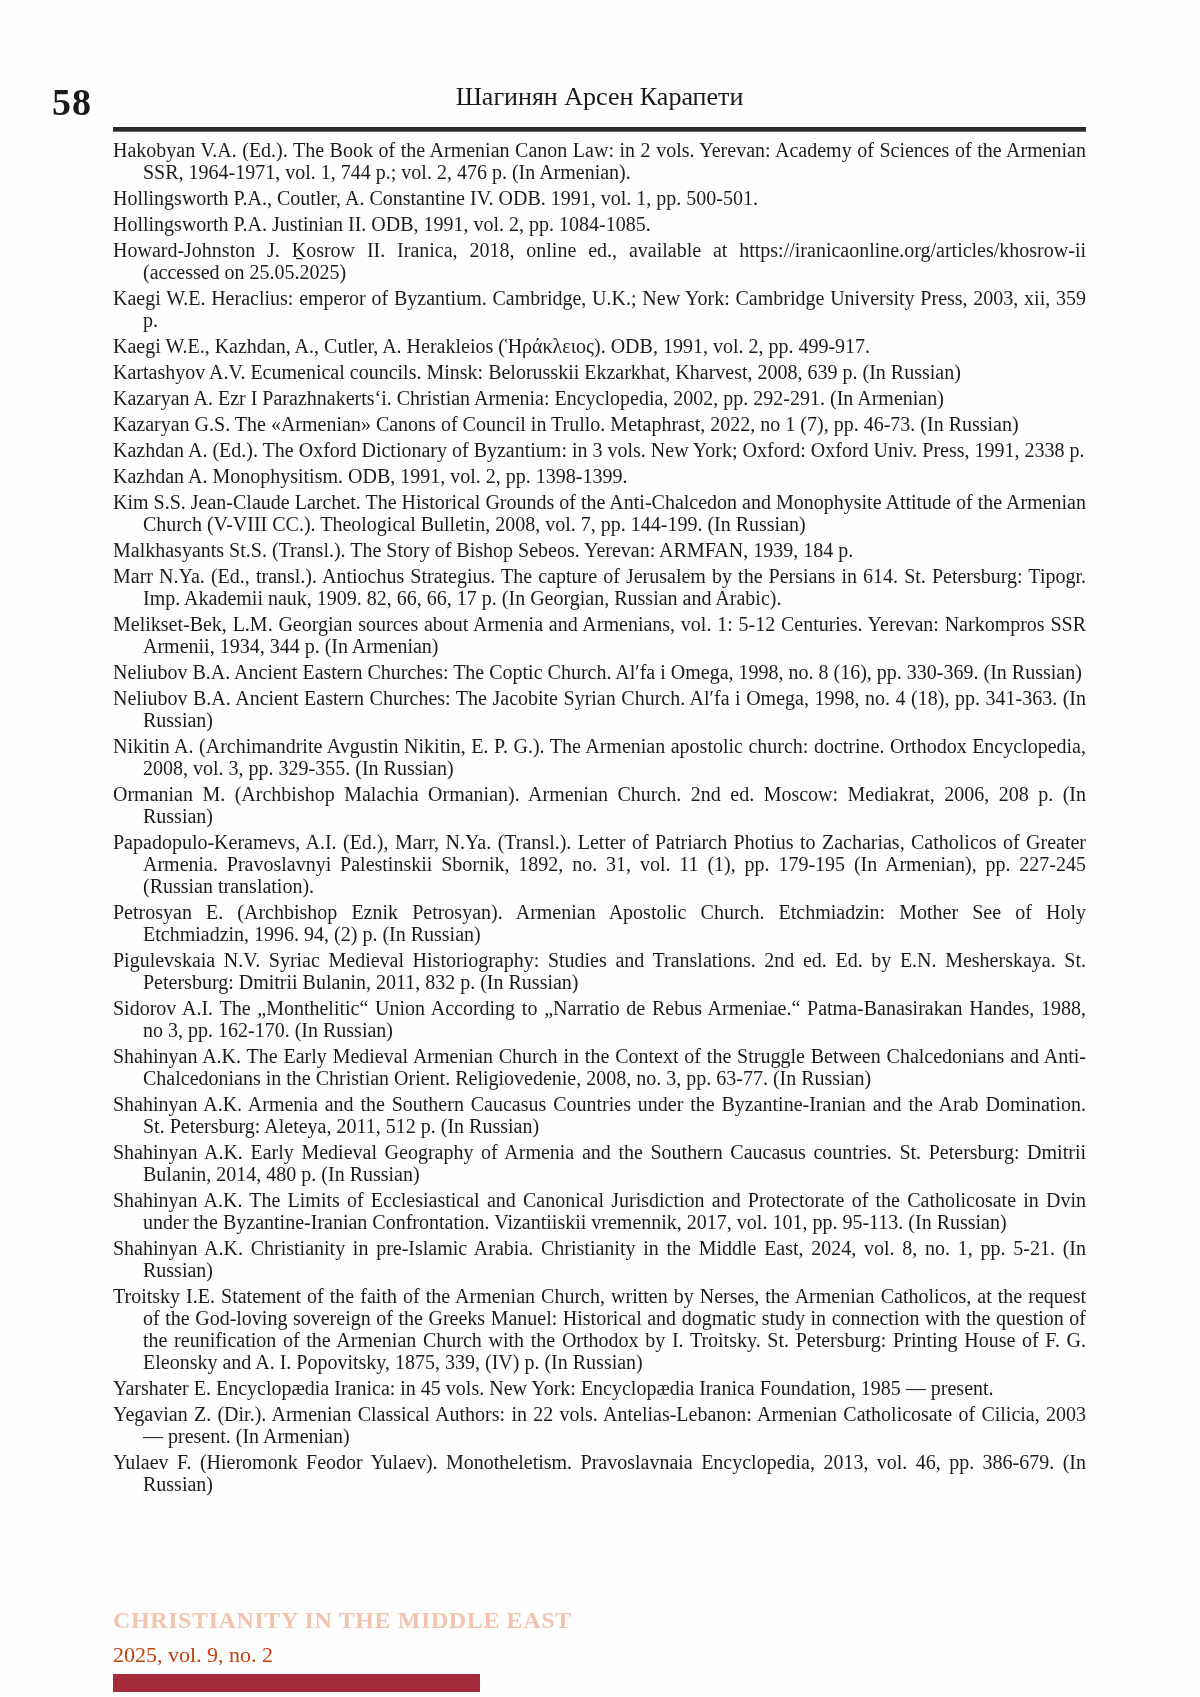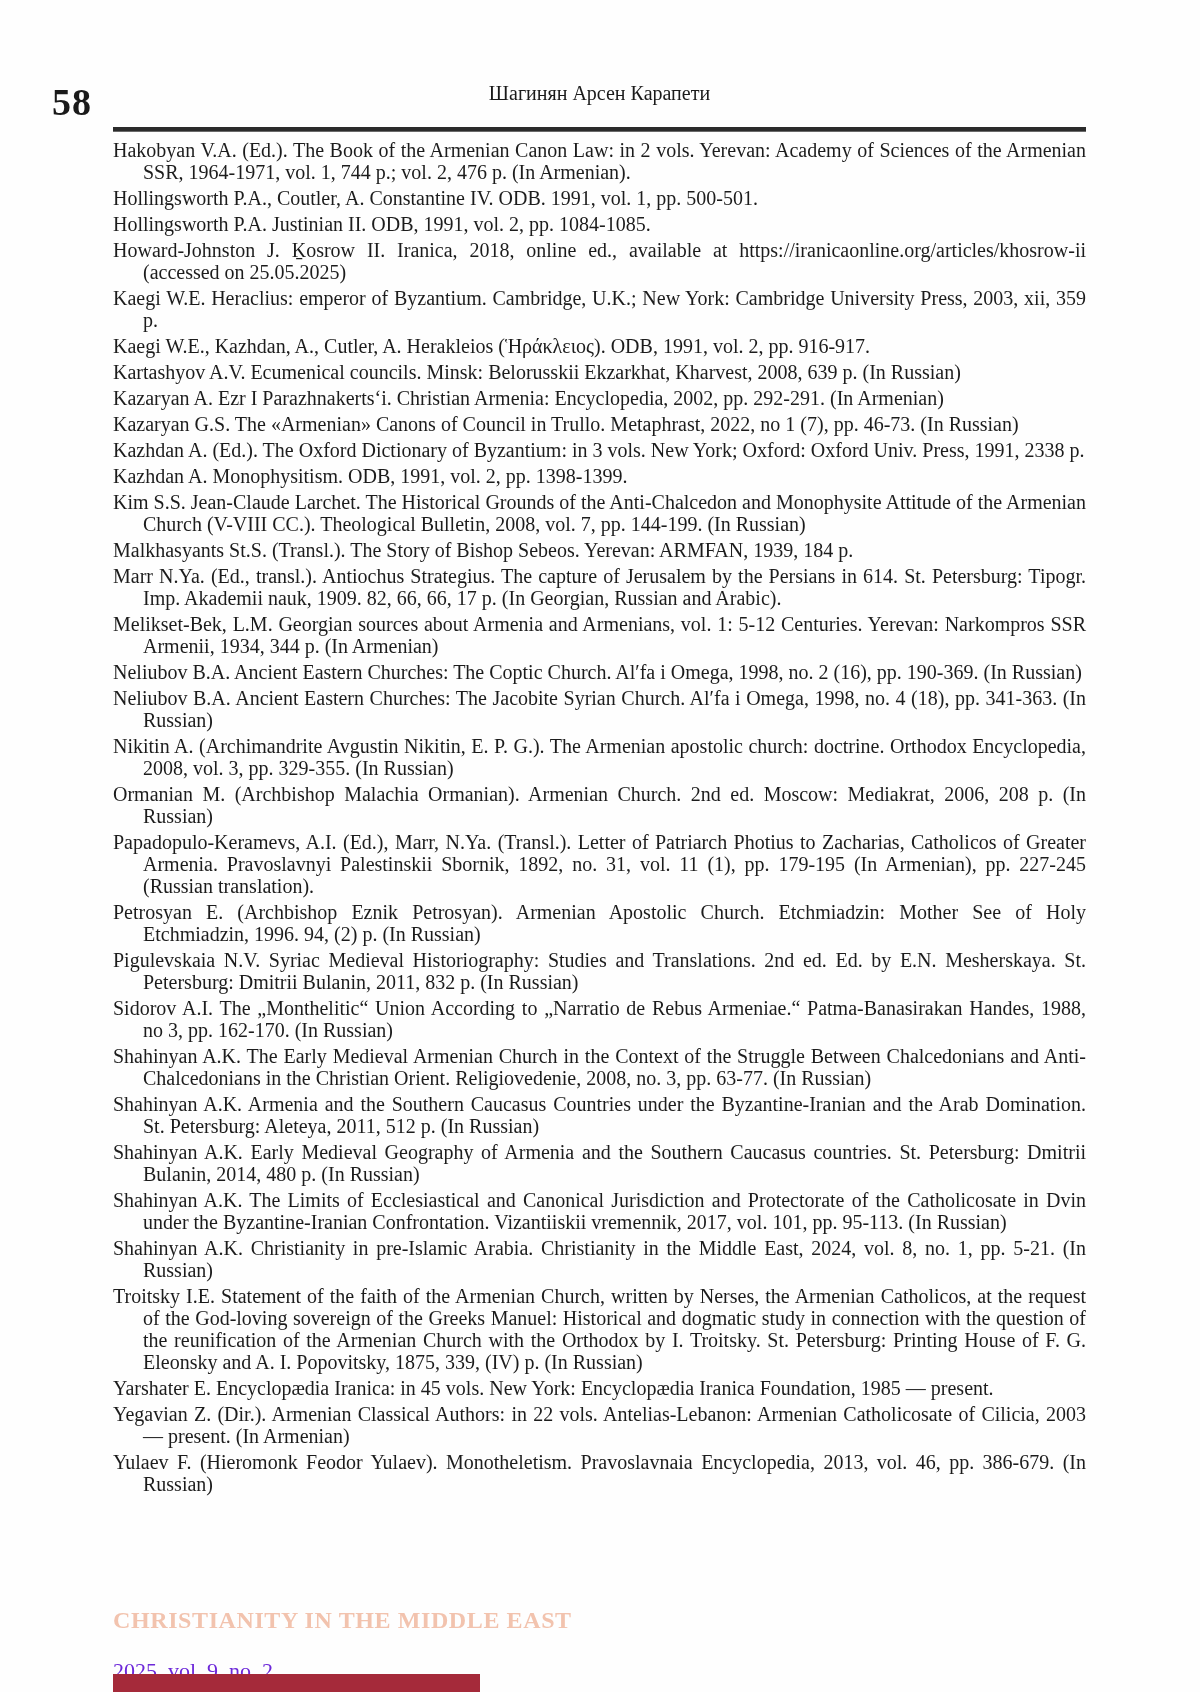--- a/index.html
+++ b/index.html
@@ -25,21 +25,21 @@
     font-weight: bold;
     letter-spacing: 1px;
     color: #1a1a1a;
   }
   .running-head {
     position: absolute;
     left: 113px;
     top: 82px;
     width: 973px;
     text-align: center;
-    font-size: 20px;
+    font-size: 26px;
     color: #1a1a1a;
   }
   .header-rule {
     position: absolute;
     left: 113px;
     top: 127px;
     width: 973px;
     height: 4px;
     background: #2b2b2b;
     border-bottom: 1px solid #6a6a6a;
@@ -67,23 +67,23 @@
   }
   .footer-title {
     font-size: 24px;
     letter-spacing: 0.6px;
     color: #f2c3ae;
     line-height: 28px;
     font-weight: bold;
   }
   .footer-issue {
     font-size: 22px;
-    color: #6d28d9;
+    color: #c2410c;
     line-height: 26px;
-    margin-top: 24px;
+    margin-top: 8px;
   }
   .accent-bar {
     position: absolute;
     left: 113px;
     top: 1674px;
     width: 367px;
     height: 23px;
     background: #a52a3a;
   }
 </style>
@@ -97,31 +97,31 @@
   <div class="running-head">Шагинян Арсен Карапети</div>
 
   <div class="header-rule"></div>
 
   <div class="refs">
       <p class="ref">Hakobyan V.A. (Ed.). The Book of the Armenian Canon Law: in 2 vols. Yerevan: Academy of Sciences of the Armenian SSR, 1964-1971, vol. 1, 744 p.; vol. 2, 476 p. (In Armenian).</p>
       <p class="ref">Hollingsworth P.A., Coutler, A. Constantine IV. ODB. 1991, vol. 1, pp. 500-501.</p>
       <p class="ref">Hollingsworth P.A. Justinian II. ODB, 1991, vol. 2, pp. 1084-1085.</p>
       <p class="ref">Howard-Johnston J. Ḵosrow II. Iranica, 2018, online ed., available at https://iranicaonline.org/articles/khosrow-ii (accessed on 25.05.2025)</p>
       <p class="ref">Kaegi W.E. Heraclius: emperor of Byzantium. Cambridge, U.K.; New York: Cambridge University Press, 2003, xii, 359 p.</p>
-      <p class="ref">Kaegi W.E., Kazhdan, A., Cutler, A. Herakleios (Ἡράκλειος). ODB, 1991, vol. 2, pp. 916-917.</p>
+      <p class="ref">Kaegi W.E., Kazhdan, A., Cutler, A. Herakleios (Ἡράκλειος). ODB, 1991, vol. 2, pp. 499-917.</p>
       <p class="ref">Kartashyov A.V. Ecumenical councils. Minsk: Belorusskii Ekzarkhat, Kharvest, 2008, 639 p. (In Russian)</p>
       <p class="ref">Kazaryan A. Ezr I Parazhnakertsʻi. Christian Armenia: Encyclopedia, 2002, pp. 292-291. (In Armenian)</p>
       <p class="ref">Kazaryan G.S. The «Armenian» Canons of Council in Trullo. Metaphrast, 2022, no 1 (7), pp. 46-73. (In Russian)</p>
       <p class="ref">Kazhdan A. (Ed.). The Oxford Dictionary of Byzantium: in 3 vols. New York; Oxford: Oxford Univ. Press, 1991, 2338 p.</p>
       <p class="ref">Kazhdan A. Monophysitism. ODB, 1991, vol. 2, pp. 1398-1399.</p>
       <p class="ref">Kim S.S. Jean-Claude Larchet. The Historical Grounds of the Anti-Chalcedon and Monophysite Attitude of the Armenian Church (V-VIII CC.). Theological Bulletin, 2008, vol. 7, pp. 144-199. (In Russian)</p>
       <p class="ref">Malkhasyants St.S. (Transl.). The Story of Bishop Sebeos. Yerevan: ARMFAN, 1939, 184 p.</p>
       <p class="ref">Marr N.Ya. (Ed., transl.). Antiochus Strategius. The capture of Jerusalem by the Persians in 614. St. Petersburg: Tipogr. Imp. Akademii nauk, 1909. 82, 66, 66, 17 p. (In Georgian, Russian and Arabic).</p>
       <p class="ref">Melikset-Bek, L.M. Georgian sources about Armenia and Armenians, vol. 1: 5-12 Centuries. Yerevan: Narkompros SSR Armenii, 1934, 344 p. (In Armenian)</p>
-      <p class="ref">Neliubov B.A. Ancient Eastern Churches: The Coptic Church. Alʹfa i Omega, 1998, no. 2 (16), pp. 190-369. (In Russian)</p>
+      <p class="ref">Neliubov B.A. Ancient Eastern Churches: The Coptic Church. Alʹfa i Omega, 1998, no. 8 (16), pp. 330-369. (In Russian)</p>
       <p class="ref">Neliubov B.A. Ancient Eastern Churches: The Jacobite Syrian Church. Alʹfa i Omega, 1998, no. 4 (18), pp. 341-363. (In Russian)</p>
       <p class="ref">Nikitin A. (Archimandrite Avgustin Nikitin, E. P. G.). The Armenian apostolic church: doctrine. Orthodox Encyclopedia, 2008, vol. 3, pp. 329-355. (In Russian)</p>
       <p class="ref">Ormanian M. (Archbishop Malachia Ormanian). Armenian Church. 2nd ed. Moscow: Mediakrat, 2006, 208 p. (In Russian)</p>
       <p class="ref">Papadopulo-Keramevs, A.I. (Ed.), Marr, N.Ya. (Transl.). Letter of Patriarch Photius to Zacharias, Catholicos of Greater Armenia. Pravoslavnyi Palestinskii Sbornik, 1892, no. 31, vol. 11 (1), pp. 179-195 (In Armenian), pp. 227-245 (Russian translation).</p>
       <p class="ref">Petrosyan E. (Archbishop Eznik Petrosyan). Armenian Apostolic Church. Etchmiadzin: Mother See of Holy Etchmiadzin, 1996. 94, (2) p. (In Russian)</p>
       <p class="ref">Pigulevskaia N.V. Syriac Medieval Historiography: Studies and Translations. 2nd ed. Ed. by E.N. Mesherskaya. St. Petersburg: Dmitrii Bulanin, 2011, 832 p. (In Russian)</p>
       <p class="ref">Sidorov A.I. The „Monthelitic“ Union According to „Narratio de Rebus Armeniae.“ Patma-Banasirakan Handes, 1988, no 3, pp. 162-170. (In Russian)</p>
       <p class="ref">Shahinyan A.K. The Early Medieval Armenian Church in the Context of the Struggle Between Chalcedonians and Anti-Chalcedonians in the Christian Orient. Religiovedenie, 2008, no. 3, pp. 63-77. (In Russian)</p>
       <p class="ref">Shahinyan A.K. Armenia and the Southern Caucasus Countries under the Byzantine-Iranian and the Arab Domination. St. Petersburg: Aleteya, 2011, 512 p. (In Russian)</p>
       <p class="ref">Shahinyan A.K. Early Medieval Geography of Armenia and the Southern Caucasus countries. St. Petersburg: Dmitrii Bulanin, 2014, 480 p. (In Russian)</p>

